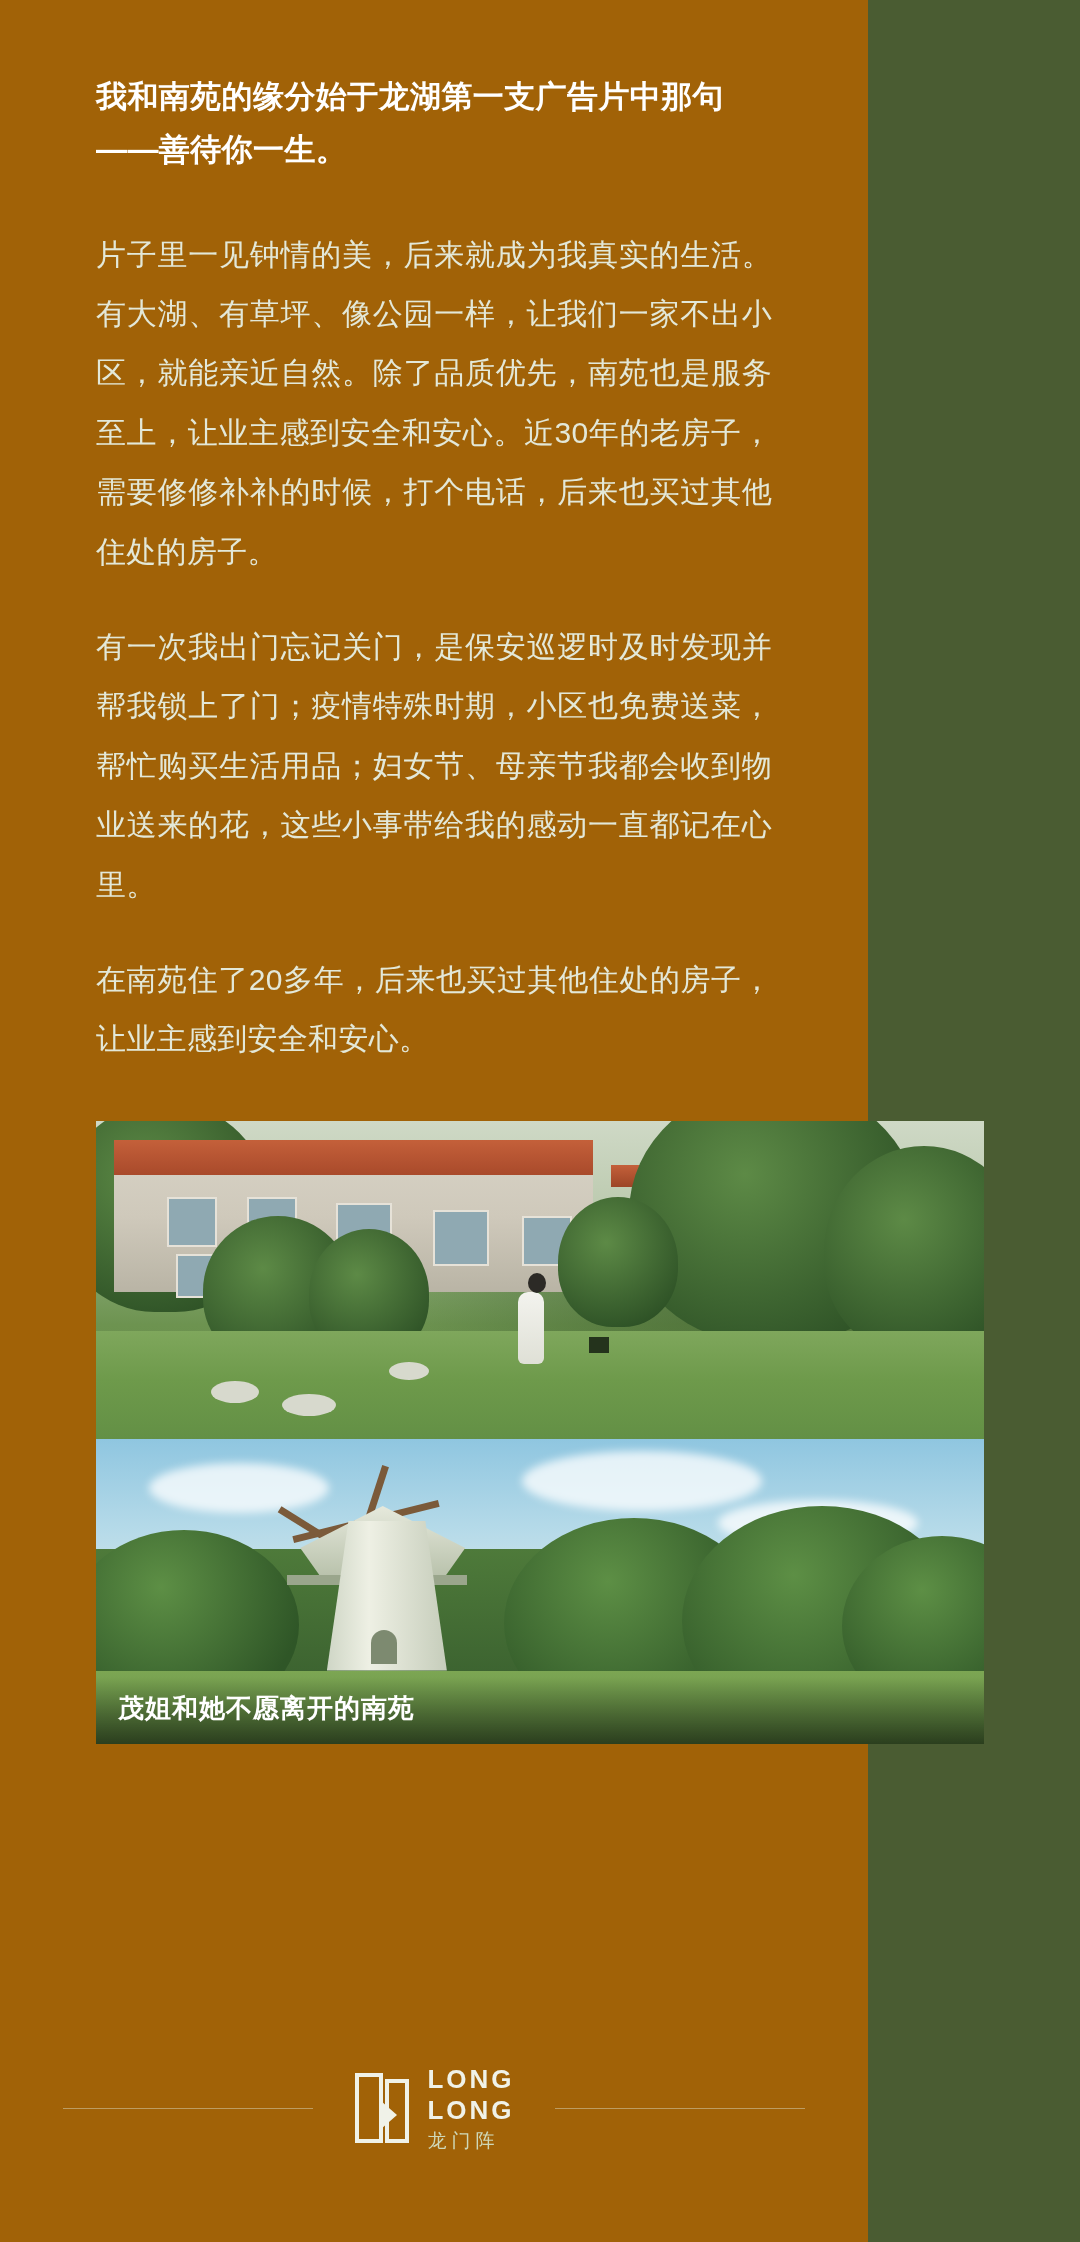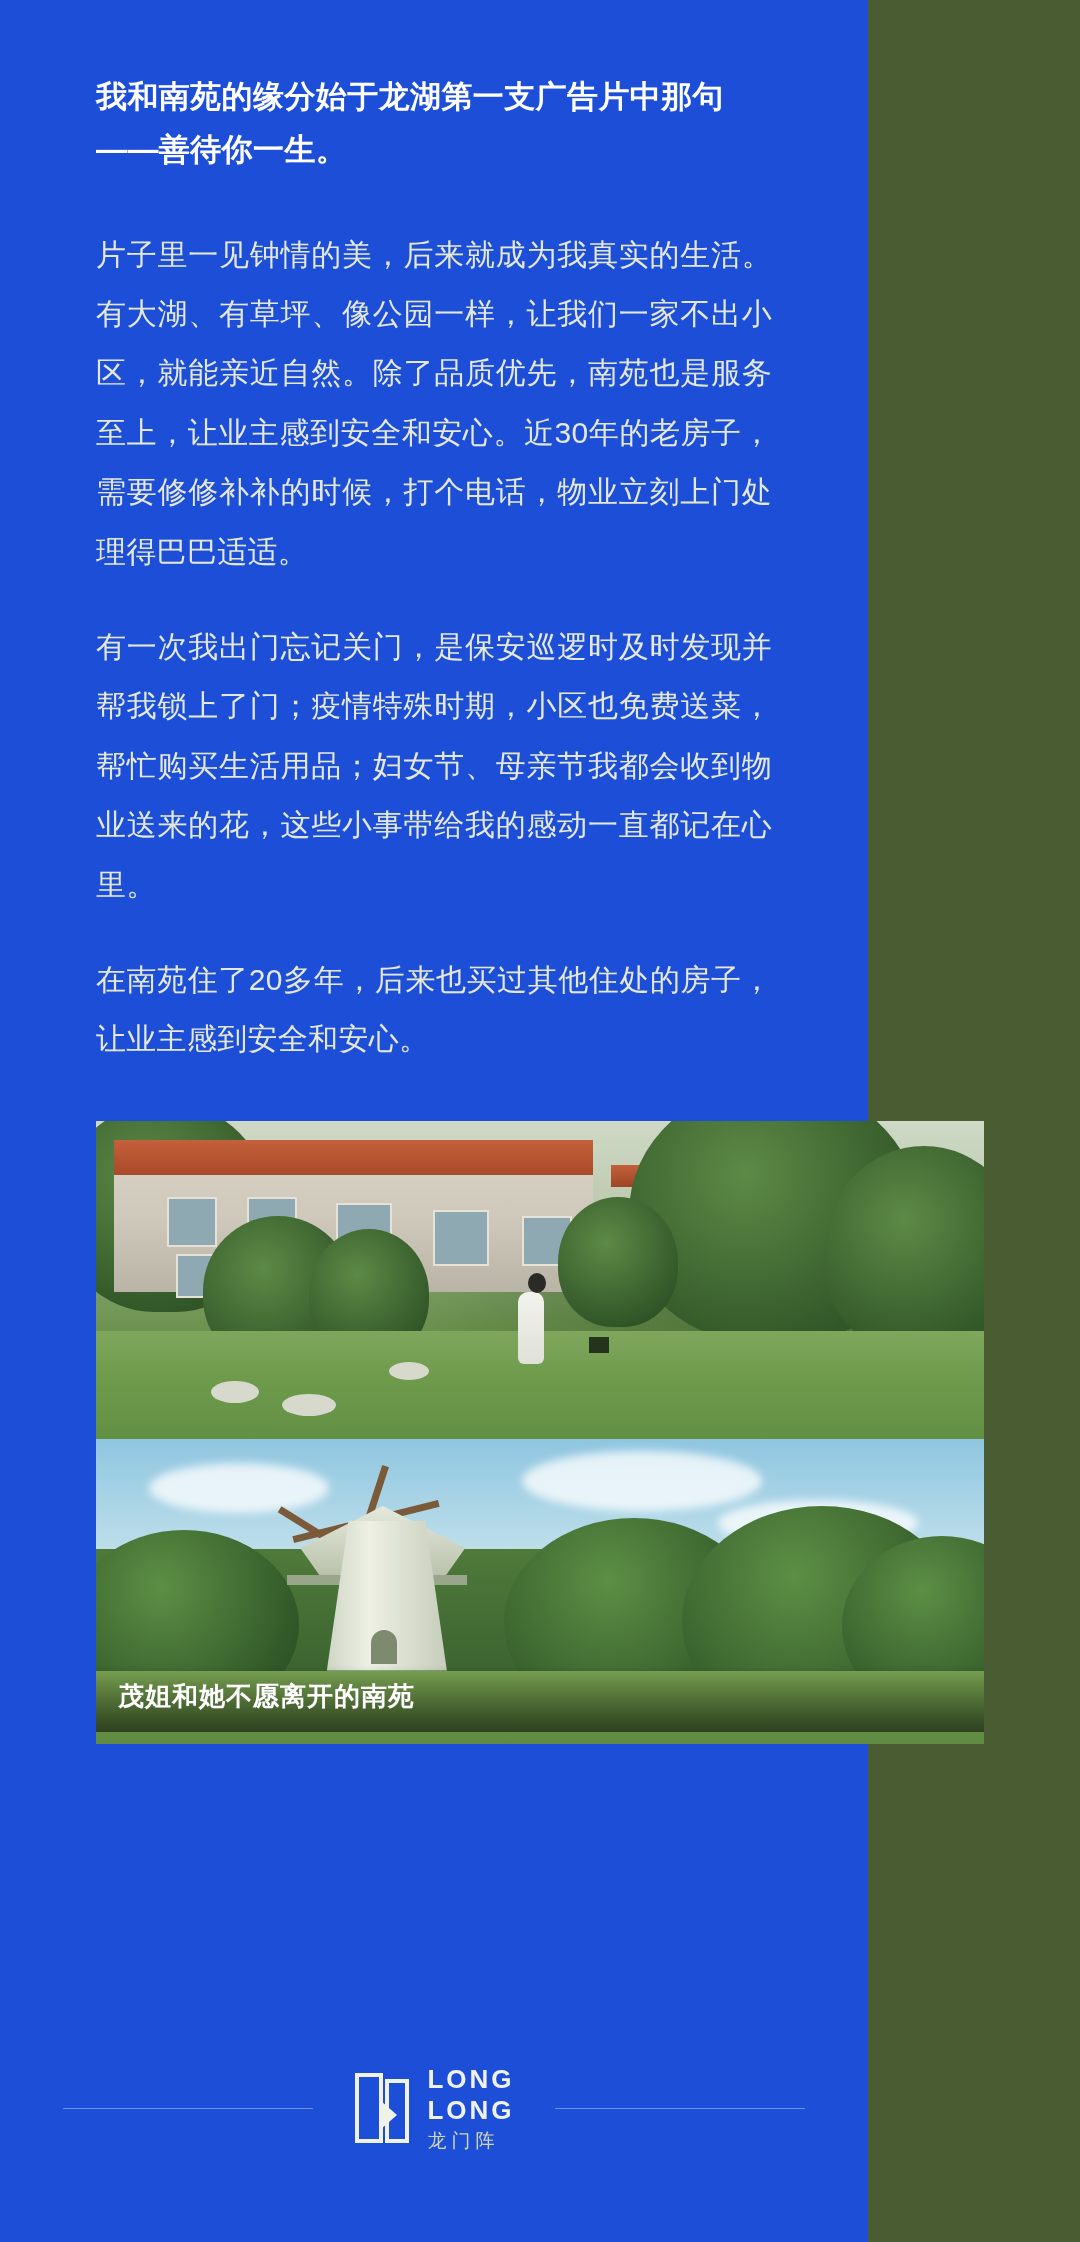--- a/index.html
+++ b/index.html
@@ -11,21 +11,21 @@
     width: 1080px;
     height: 2242px;
     overflow: hidden;
     font-family: "Liberation Sans", "DejaVu Sans", sans-serif;
     color: #e8ece0;
     position: relative;
   }
   .page {
     width: 868px;
     height: 2242px;
-    background: #1d4ed8;
+    background: #a16207;
     box-sizing: border-box;
     position: relative;
     display: flex;
     flex-direction: column;
   }
   .article {
     padding: 70px 96px 0 96px;
   }
   .lead {
     font-size: 31px;
@@ -146,21 +146,21 @@
   }
   .pb-blade {
     position:absolute; background:#7b5a3a; transform-origin: 50% 50%;
   }
   .pb-door {
     position:absolute; left:31%; bottom:26%; width:26px; height:34px;
     background:#7d8a70; border-radius: 13px 13px 0 0;
   }
   .caption-bar {
     position: absolute;
-    left: 0; bottom: 12px;
+    left: 0; bottom: 0;
     width: 100%;
     padding: 14px 0 18px 22px;
     box-sizing: border-box;
     background: linear-gradient(to top, rgba(0,0,0,0.55), rgba(0,0,0,0));
   }
   .caption-text {
     font-size: 26px;
     font-weight: bold;
     color: #ffffff;
     letter-spacing: 1px;
@@ -210,21 +210,21 @@
     margin-top: 8px;
   }
 </style>
 </head>
 <body>
 
 <div class="page">
 
   <div class="article">
     <p class="lead">我和南苑的缘分始于龙湖第一支广告片中那句——善待你一生。</p>
-    <p class="para">片子里一见钟情的美，后来就成为我真实的生活。有大湖、有草坪、像公园一样，让我们一家不出小区，就能亲近自然。除了品质优先，南苑也是服务至上，让业主感到安全和安心。近30年的老房子，需要修修补补的时候，打个电话，物业立刻上门处理得巴巴适适。</p>
+    <p class="para">片子里一见钟情的美，后来就成为我真实的生活。有大湖、有草坪、像公园一样，让我们一家不出小区，就能亲近自然。除了品质优先，南苑也是服务至上，让业主感到安全和安心。近30年的老房子，需要修修补补的时候，打个电话，后来也买过其他住处的房子。</p>
     <p class="para">有一次我出门忘记关门，是保安巡逻时及时发现并帮我锁上了门；疫情特殊时期，小区也免费送菜，帮忙购买生活用品；妇女节、母亲节我都会收到物业送来的花，这些小事带给我的感动一直都记在心里。</p>
     <p class="para">在南苑住了20多年，后来也买过其他住处的房子，让业主感到安全和安心。</p>
   </div>
 
   <div class="figure">
 
     <div class="photo photo-top">
       <div class="pt-sky"></div>
 
       <div class="pt-tree" style="left:-4%; top:-6%; width:210px; height:210px;"></div>

